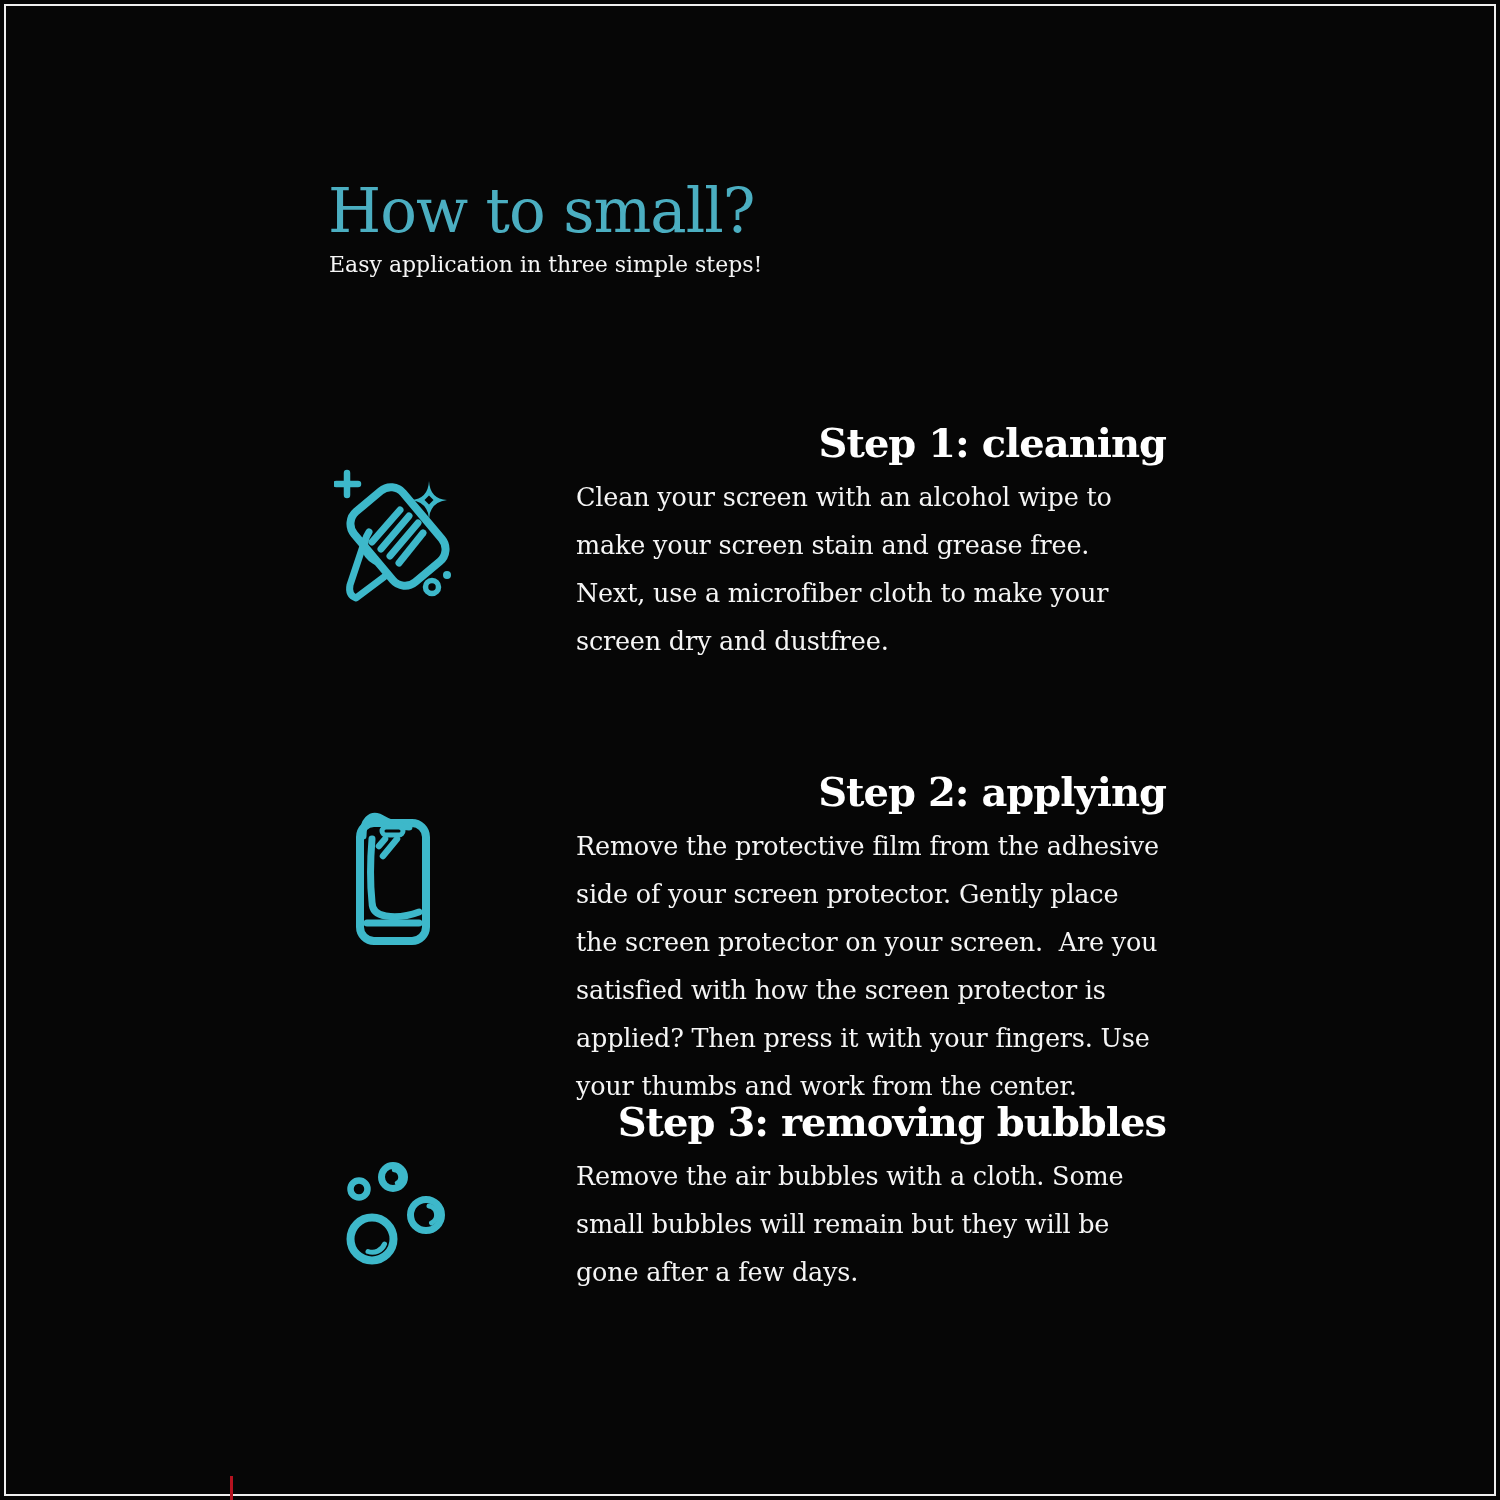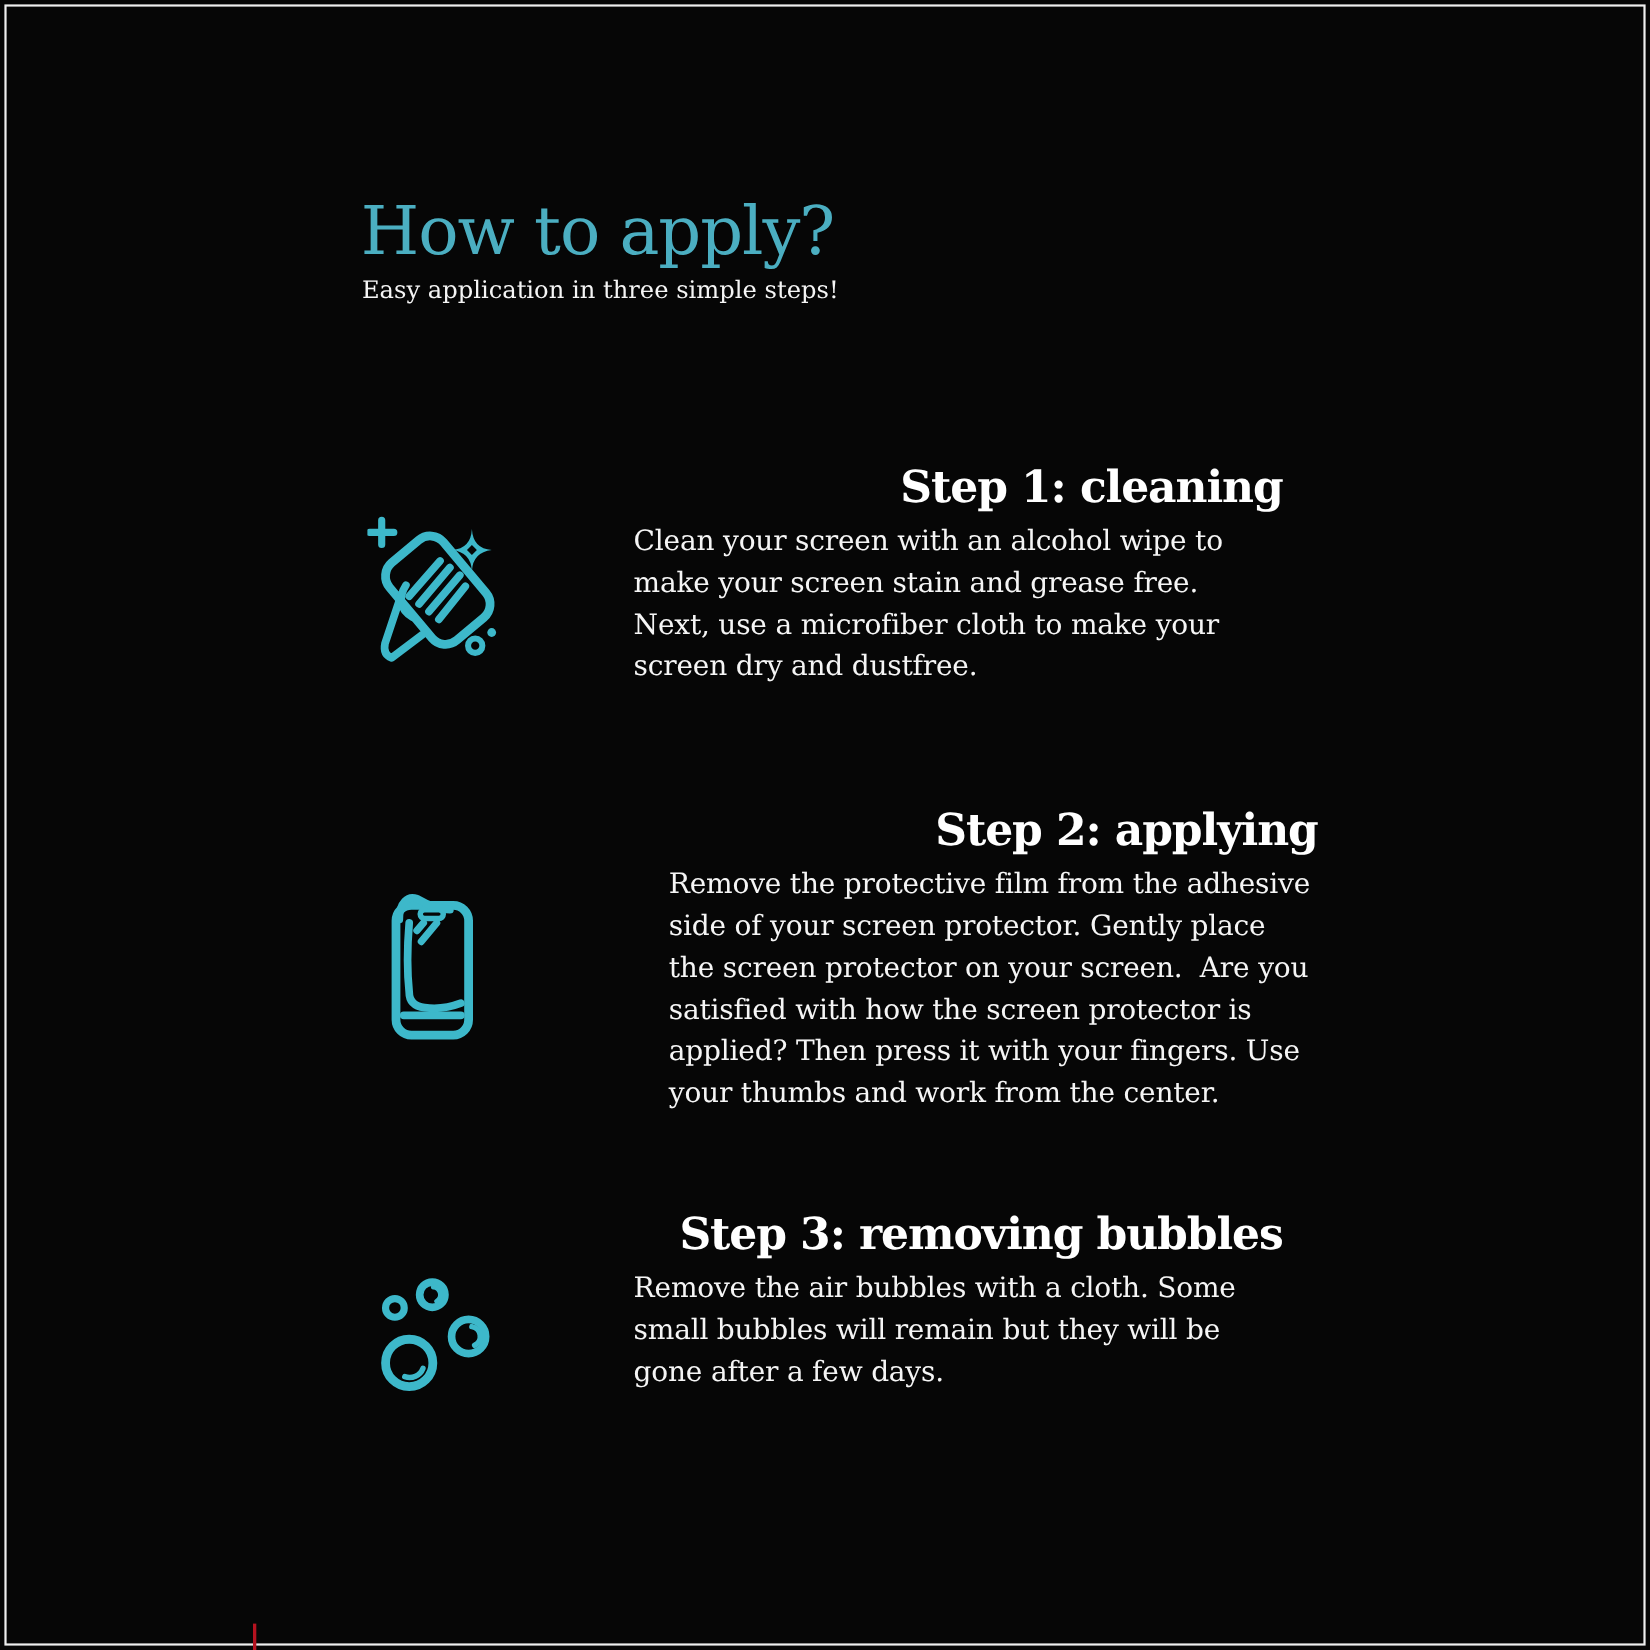--- a/index.html
+++ b/index.html
@@ -56,27 +56,27 @@
     line-height: 44px;
     letter-spacing: -1px;
     color: var(--color-heading_text, #ffffff);
     white-space: nowrap;
     text-align: right;
   }
   .step-body {
     margin: 8px 0 0 0;
     font-size: 25.5px;
     font-weight: 400;
-    line-height: 38px;
+    line-height: 48px;
     letter-spacing: -0.2px;
     color: var(--color-body_text, #f5f5f5);
     white-space: pre-wrap;
   }
   .step-text-1 { top: 421px; }
-  .step-text-2 { top: 733px; margin-left: 32px; }
+  .step-text-2 { top: 770px; }
   .step-text-3 { top: 1100px; }
   .icon {
     position: absolute;
     color: var(--color-icon_accent, #3db8ca);
   }
   .icon svg { display: block; }
   .icon-1 { left: 334px; top: 469px; }
   .icon-2 { left: 352px; top: 805px; }
   .icon-3 { left: 344px; top: 1160px; }
   .icon .stroke {
@@ -103,21 +103,21 @@
     z-index: 5;
   }
 </style>
 </head>
 <body>
 
 <div class="canvas">
 
   <div class="frame-border"></div>
 
-  <h1 class="page-title">How to apply?</h1>
+  <h1 class="page-title">How to small?</h1>
   <p class="page-subtitle">Easy application in three simple steps!</p>
 
   <section>
     <div class="icon icon-1">
       <svg width="120" height="135" viewBox="0 0 120 135" xmlns="http://www.w3.org/2000/svg">
         <path class="stroke" stroke-width="6.5" d="M13,4 V26 M2,15 H24"></path>
         <rect class="stroke" stroke-width="8" x="18" y="35.5" width="92" height="64" rx="16" transform="rotate(50 64 67.5)"></rect>
         <path class="fill" d="M95,12 Q96,30 113,31 Q96,33 95,50 Q94,33 77,31 Q94,30 95,12 Z"></path>
         <path class="hole" d="M95,26.5 L99.5,31 L95,35.5 L90.5,31 Z"></path>
         <path class="stroke" stroke-width="7" d="M38,73 L66,41"></path>

